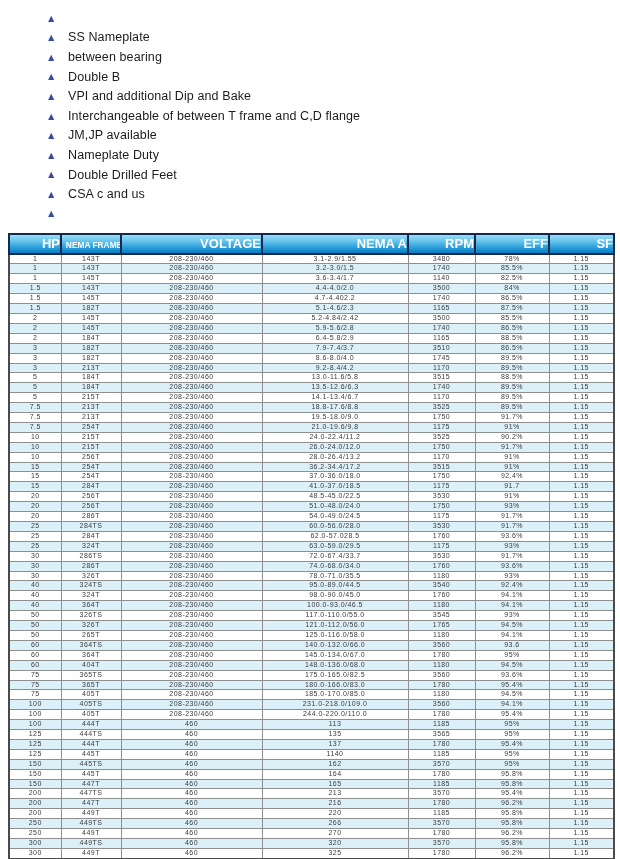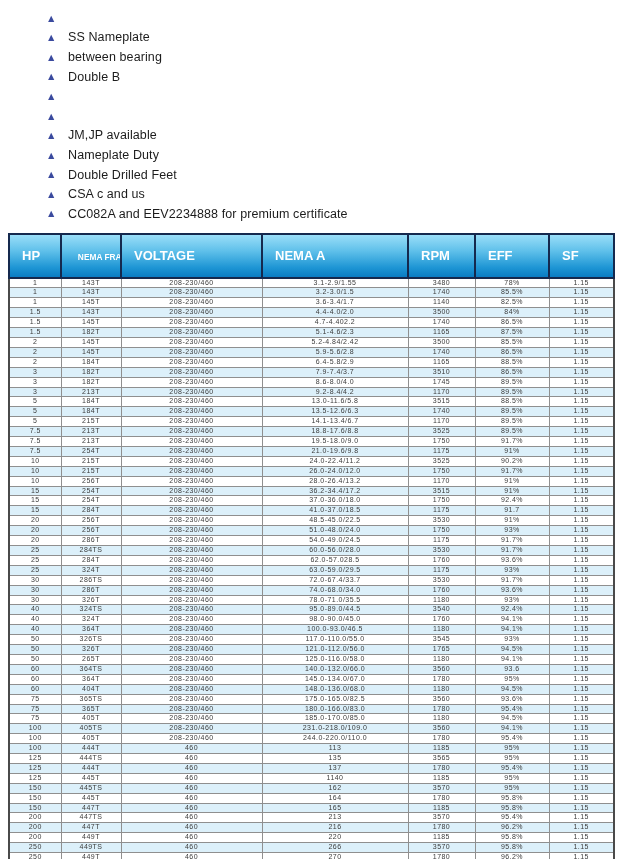--- a/index.html
+++ b/index.html
@@ -18,25 +18,25 @@
     width:22px;flex:0 0 22px;font-size:10.5px;line-height:1;
     color:#3a4a9e;text-align:left;
   }
   
   .table-wrap{margin:9px 0 0 8px;}
   table.spec{
     border-collapse:collapse;table-layout:fixed;width:605px;
     border:2px solid #4a4a4a;
   }
   table.spec th{
-    height:17px;padding:12px;
+    height:17px;padding:0;
     background:linear-gradient(180deg,#9adef8 0%,#5fc0ea 38%,#1d95d4 78%,#0b7cc3 100%);
     border:2px solid #15294e;
     color:#ffffff;font-weight:bold;font-size:13px;line-height:17px;
-    text-align:left;white-space:nowrap;overflow:hidden;
+    text-align:right;white-space:nowrap;overflow:hidden;
   }
   table.spec th .th-label{display:inline-block;}
   table.spec th.condensed .th-label{
     font-size:9.5px;transform:scaleX(0.88);transform-origin:center;
   }
   table.spec td{
     height:8.9px;padding:0;
     border:1px solid #8f8f8f;
     font-size:7px;line-height:8.9px;letter-spacing:0.45px;
     color:#3b3b3b;text-align:center;white-space:nowrap;overflow:hidden;
@@ -58,43 +58,44 @@
     <div class="feature-item">
       <span class="bullet">▲</span>
       <span>between bearing</span>
     </div>
     <div class="feature-item">
       <span class="bullet">▲</span>
       <span>Double B</span>
     </div>
     <div class="feature-item">
       <span class="bullet">▲</span>
-    </div>
-    <div class="feature-item">
-      <span class="bullet">▲</span>
+      <span>VPI and additional Dip and Bake</span>
+    </div>
+    <div class="feature-item">
+      <span class="bullet">▲</span>
+      <span>Interchangeable of between T frame and C,D flange</span>
     </div>
     <div class="feature-item">
       <span class="bullet">▲</span>
       <span>JM,JP available</span>
     </div>
     <div class="feature-item">
       <span class="bullet">▲</span>
       <span>Nameplate Duty</span>
     </div>
     <div class="feature-item">
       <span class="bullet">▲</span>
       <span>Double Drilled Feet</span>
     </div>
     <div class="feature-item">
       <span class="bullet">▲</span>
       <span>CSA c and us</span>
     </div>
     <div class="feature-item">
       <span class="bullet">▲</span>
-      <span>CC082A and EEV2234888 for premium certificate</span>
     </div>
   </div>
 
 <div class="table-wrap">
   <table class="spec">
     <colgroup>
       <col style="width:52px">
         <col style="width:60px">
         <col style="width:141px">
       <col style="width:146px">

